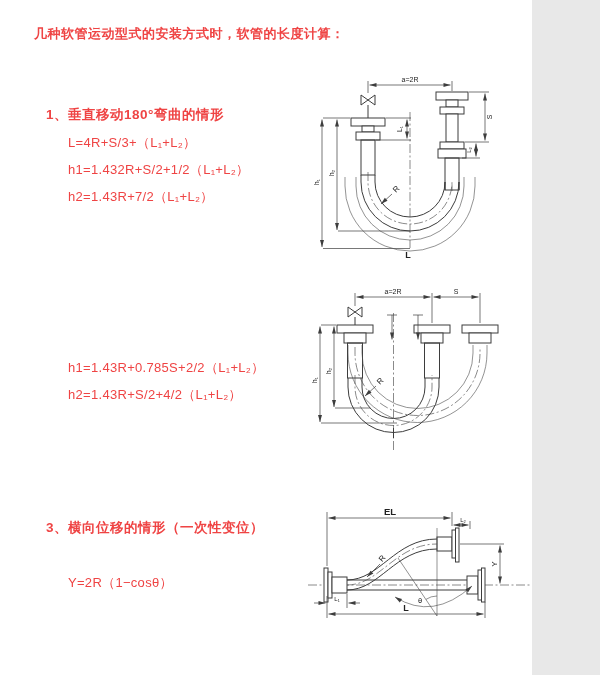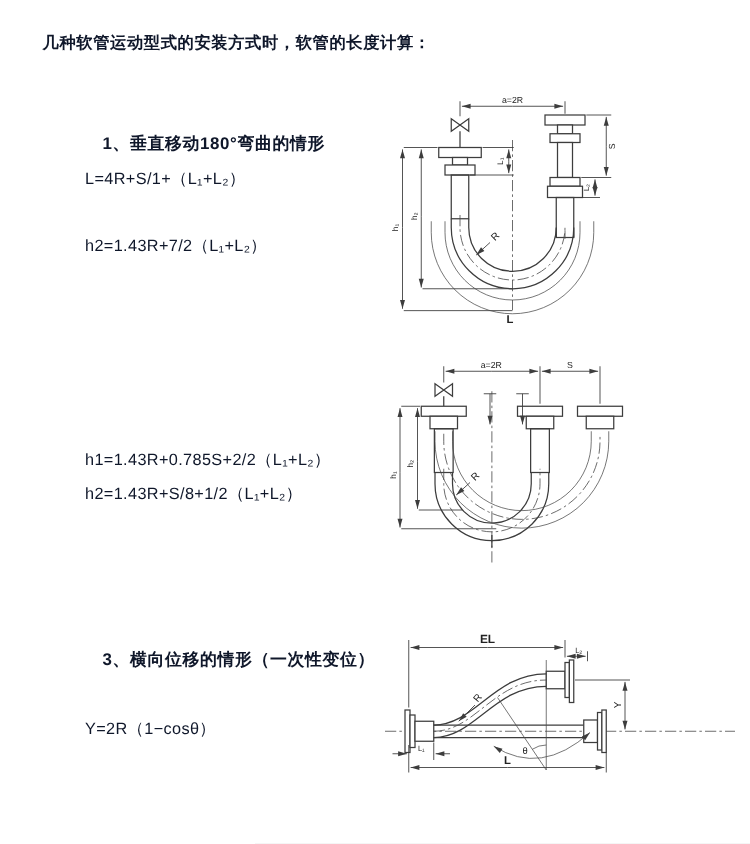--- a/index.html
+++ b/index.html
@@ -1,42 +1,43 @@
 <!DOCTYPE html>
 <html><head>
 <meta charset="utf-8">
 <style>
   html,body{margin:0;padding:0;background:#e8e8e8;}
-  .page{position:relative;width:600px;height:675px;background:#ffffff;overflow:hidden;
-        font-family:"Liberation Sans","DejaVu Sans",sans-serif;color:#0f172a;}
+  .page{position:relative;width:532px;height:675px;background:#ffffff;overflow:hidden;
+        font-family:"Liberation Sans","DejaVu Sans",sans-serif;color:#ef4444;}
   .title{position:absolute;left:34px;top:25px;font-size:13px;font-weight:bold;letter-spacing:.5px;}
-  .hd{position:absolute;font-size:13.5px;font-weight:bold;letter-spacing:.5px;margin-left:36px;}
+  .hd{position:absolute;font-size:13.5px;font-weight:bold;letter-spacing:.5px;}
   .fm{position:absolute;font-size:13px;letter-spacing:.3px;}
   .dg{position:absolute;}
   
   .s  {stroke:#3d3d3d;stroke-width:1;fill:none;}
   .f  {fill:#ffffff;stroke:#3d3d3d;stroke-width:1;}
   .d  {stroke:#3d3d3d;stroke-width:.7;fill:none;}
   .th {stroke:#4a4a4a;stroke-width:.6;fill:none;}
   .cl {stroke:#4a4a4a;stroke-width:.65;fill:none;stroke-dasharray:9 2.5 2 2.5;}
   .t  {font-family:"Liberation Sans","DejaVu Sans",sans-serif;fill:#222222;}
 </style>
 </head>
 <body>
 
 <div class="page">
 
   <div class="title">几种软管运动型式的安装方式时，软管的长度计算：</div>
 
   <div class="hd" style="left:46px;top:106px">1、垂直移动180°弯曲的情形</div>
-  <div class="fm" style="left:68px;top:134px">L=4R+S/1+（L₁+L₂）</div>
+  <div class="fm" style="left:68px;top:134px">L=4R+S/3+（L₁+L₂）</div>
+  <div class="fm" style="left:68px;top:161px">h1=1.432R+S/2+1/2（L₁+L₂）</div>
   <div class="fm" style="left:68px;top:188px">h2=1.43R+7/2（L₁+L₂）</div>
 
   <div class="fm" style="left:68px;top:359px">h1=1.43R+0.785S+2/2（L₁+L₂）</div>
-  <div class="fm" style="left:68px;top:386px">h2=1.43R+S/8+1/2（L₁+L₂）</div>
+  <div class="fm" style="left:68px;top:386px">h2=1.43R+S/2+4/2（L₁+L₂）</div>
 
   <div class="hd" style="left:46px;top:519px">3、横向位移的情形（一次性变位）</div>
   <div class="fm" style="left:68px;top:574px">Y=2R（1−cosθ）</div>
 
   <svg class="dg" style="left:312px;top:70px" width="285" height="190" viewBox="0 0 285 190">
     <defs>
       <pattern id="b1" width="4.5" height="4.5" patternUnits="userSpaceOnUse">
         <path d="M0,4.5 L4.5,0 M0,0 L4.5,4.5" stroke="#777" stroke-width="0.5"></path>
       </pattern>
       <marker id="ar1" markerWidth="8" markerHeight="6" refX="7.5" refY="3" orient="auto" markerUnits="userSpaceOnUse">

